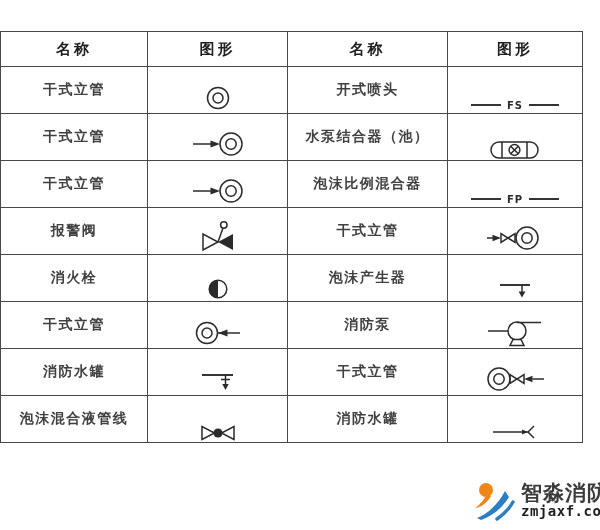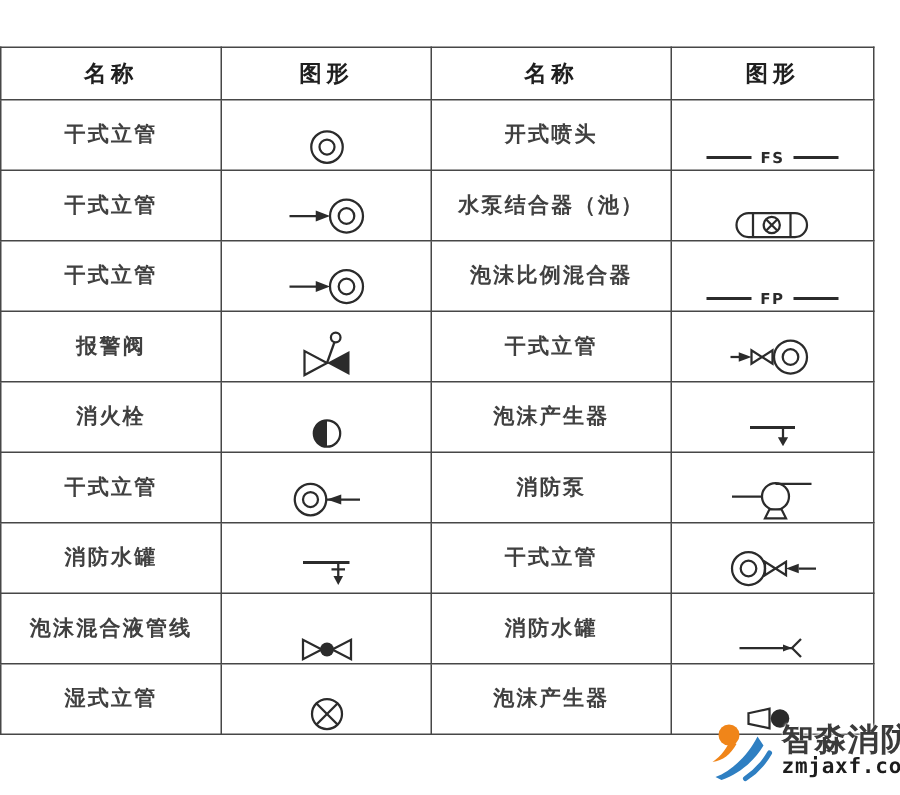--- a/index.html
+++ b/index.html
@@ -247,41 +247,20 @@
           <div class="symwrap">
             <svg width="46" height="20" viewBox="0 0 46 20">
        <line x1="1" y1="10" x2="36" y2="10" stroke="#2b2b2b" stroke-width="1.5" fill="none"></line>
        <line x1="36" y1="10" x2="42" y2="4" stroke="#2b2b2b" stroke-width="1.5" fill="none"></line>
        <line x1="36" y1="10" x2="42" y2="16" stroke="#2b2b2b" stroke-width="1.5" fill="none"></line>
        <polygon points="36,10 30,7.6 30,12.4" fill="#2b2b2b"></polygon>
             </svg>
           </div>
         </td>
       </tr>
-      <tr>
-        <td class="name">湿式立管</td>
-        <td>
-          <div class="symwrap">
-            <svg width="26" height="26" viewBox="0 0 26 26">
-       <circle cx="13" cy="13" r="10" stroke="#2b2b2b" stroke-width="1.5" fill="none"></circle>
-       <line x1="6" y1="6" x2="20" y2="20" stroke="#2b2b2b" stroke-width="1.5" fill="none"></line>
-       <line x1="20" y1="6" x2="6" y2="20" stroke="#2b2b2b" stroke-width="1.5" fill="none"></line>
-            </svg>
-          </div>
-        </td>
-        <td class="name">泡沫产生器</td>
-        <td>
-          <div class="symwrap">
-            <svg width="36" height="20" viewBox="0 0 36 20">
-       <polygon points="2,6.5 16,3.5 16,16.5 2,13.5" stroke="#2b2b2b" stroke-width="1.5" fill="none"></polygon>
-       <circle cx="23" cy="10" r="6.2" fill="#2b2b2b"></circle>
-            </svg>
-          </div>
-        </td>
-      </tr>
     </tbody>
 </table>
 
 <div class="watermark">
   <svg width="46" height="48" viewBox="0 0 46 48">
     <circle cx="14" cy="14" r="7" fill="#f08519"></circle>
     <path d="M3,32 C9,28 13,22 15,17 L19,20 C15,27 10,31 3,32 Z" fill="#f08519"></path>
     <path d="M5,42 C16,38 27,27 33,15 L37,21 C31,31 21,40 9,44 Z" fill="#2e7fc2"></path>
     <path d="M25,43 C31,39 37,33 41,26" stroke="#2e7fc2" stroke-width="3.4" fill="none" stroke-linecap="round"></path>
   </svg>

